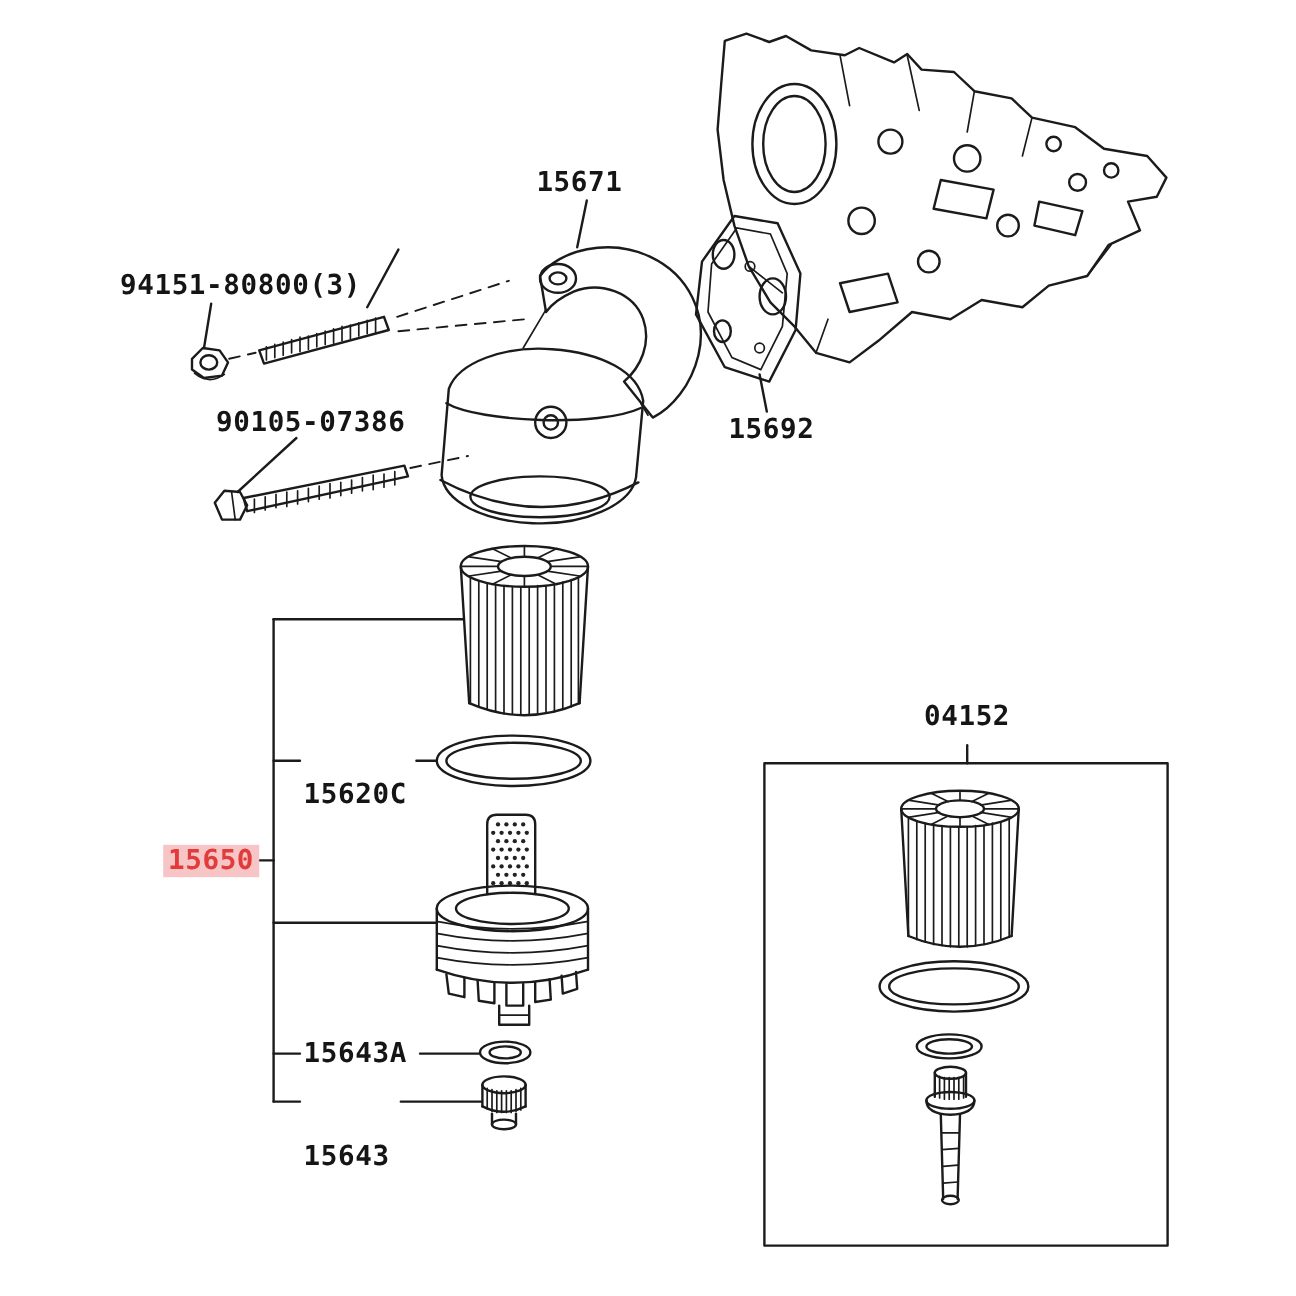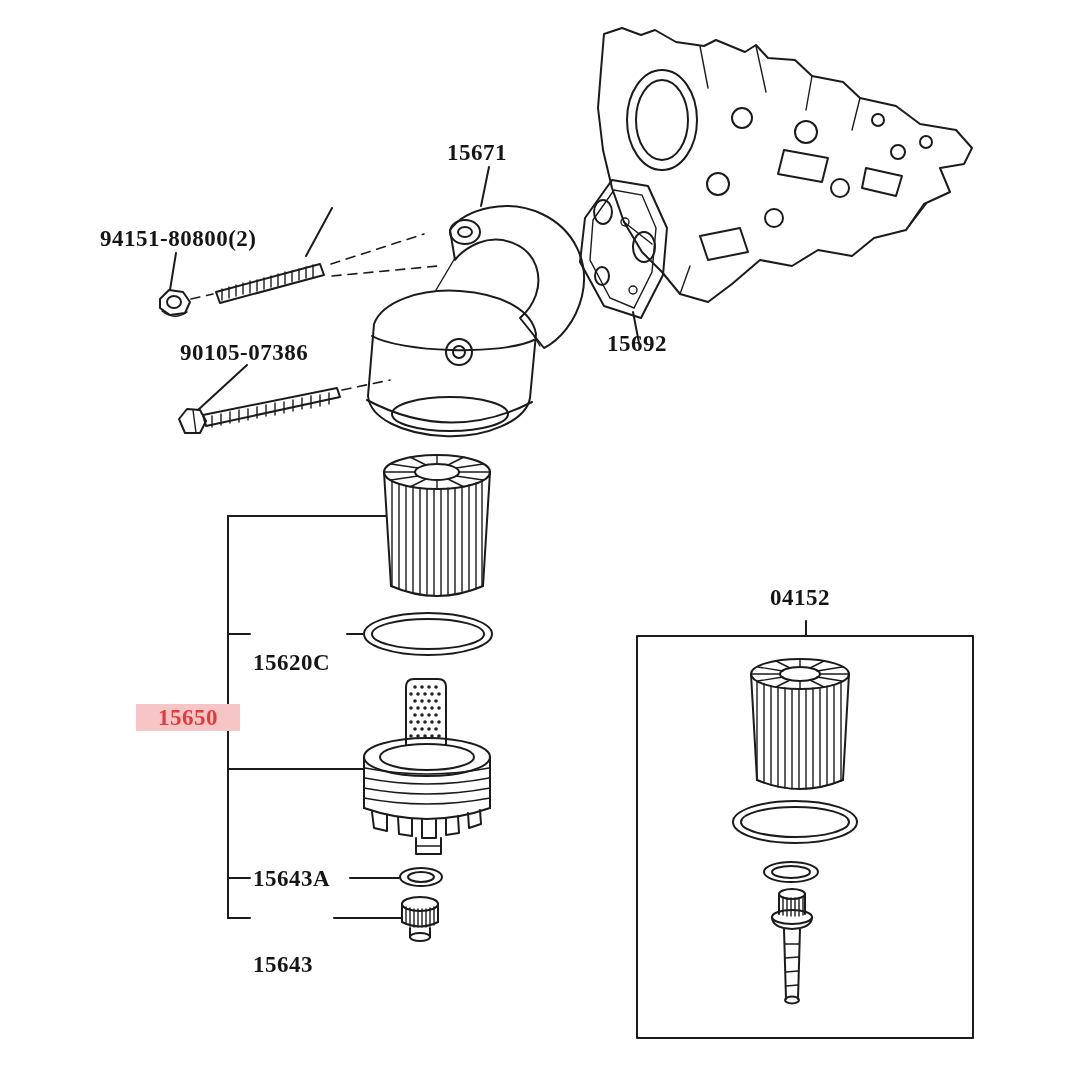--- a/index.html
+++ b/index.html
@@ -3,23 +3,23 @@
 <meta charset="utf-8">
 <style>
   html,body{margin:0;padding:0;background:#ffffff;}
   .canvas{
     position:relative;width:1080px;height:1080px;background:#ffffff;overflow:hidden;
     font-family:"DejaVu Sans Mono","Liberation Mono",monospace;
   }
   .canvas svg{position:absolute;left:0;top:0;}
   .part-label{
     position:absolute;font-size:23px;font-weight:700;color:#151515;
-    white-space:nowrap;letter-spacing:.5px;line-height:1.1;font-family:Liberation Serif, serif;
+    white-space:nowrap;letter-spacing:.5px;line-height:1.1;
   }
-  .part-label.highlight{padding:1px 22px;text-align:right;}
+  .part-label.highlight{padding:1px 4px;text-align:right;}
   .ln{fill:none;stroke:#1b1b1b;stroke-width:2;stroke-linecap:round;stroke-linejoin:round;}
   .thin{fill:none;stroke:#1b1b1b;stroke-width:1.4;stroke-linecap:round;}
   .dash{stroke-dasharray:9 7;stroke-width:1.6;}
   .dot{fill:#222;stroke:none;}
 </style>
 </head>
 <body>
 
 <div class="canvas">
 
@@ -211,22 +211,22 @@
       <path class="ln" d="M228 516 L386 516"></path>
       <path class="ln" d="M228 634 L250 634 M347 634 L363 634"></path>
       <path class="ln" d="M214 717 L228 717"></path>
       <path class="ln" d="M228 769 L363 769"></path>
       <path class="ln" d="M228 878 L250 878 M350 878 L399 878"></path>
       <path class="ln" d="M228 918 L250 918 M334 918 L401 918"></path>
     </g>
   </svg>
 
   <div class="part-label" style="left:447px;top:140px">15671</div>
-  <div class="part-label" style="left:100px;top:226px">94151-80800(2)</div>
+  <div class="part-label" style="left:100px;top:226px">94151-80800(3)</div>
   <div class="part-label" style="left:180px;top:340px">90105-07386</div>
-  <div class="part-label" style="left:607px;top:331px">15692</div>
+  <div class="part-label" style="left:607px;top:346px">15692</div>
   <div class="part-label" style="left:253px;top:650px">15620C</div>
   <div class="part-label highlight" style="left: 136px; top: 704px; color: rgb(226, 59, 59); background: rgb(247, 197, 198);">15650</div>
   <div class="part-label" style="left:253px;top:866px">15643A</div>
   <div class="part-label" style="left:253px;top:952px">15643</div>
   <div class="part-label" style="left:770px;top:585px">04152</div>
 
 </div>
 
 </body></html>

